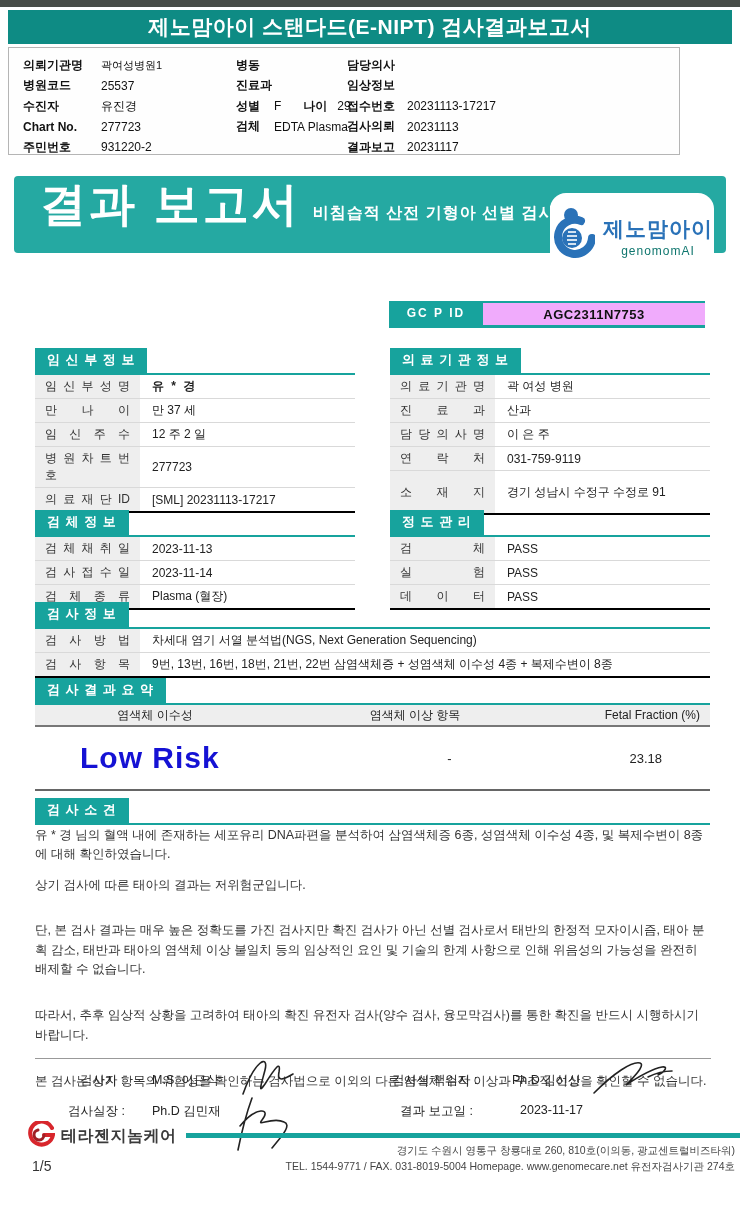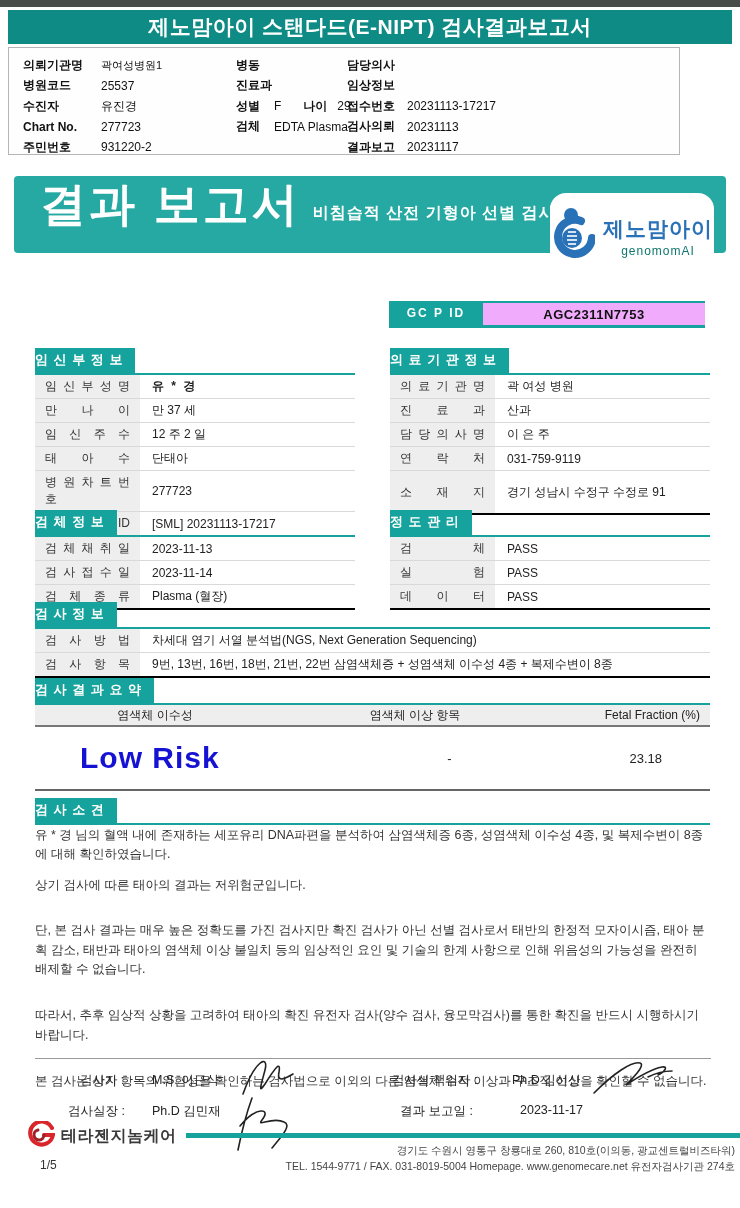--- a/index.html
+++ b/index.html
@@ -37,21 +37,21 @@
          border-bottom:3px solid #17a39d; }
   .gcp-l { width:94px; background:#17a39d; color:#fff; font-weight:bold; font-size:12px;
            display:flex; align-items:center; justify-content:center; letter-spacing:2px; }
   .gcp-v { flex:1; border-top:2px solid #17a39d; background:#f0abfc; color:#111; font-weight:bold;
            font-size:13px; display:flex; align-items:center; justify-content:center; letter-spacing:0.5px; }
 
   
   .sec { position:absolute; }
   .sec-head { border-bottom:2px solid #17a39d; }
   .sec-title { display:inline-block; background:#17a39d; color:#fff; font-weight:bold; font-size:13px;
-               padding:3px 12px 4px 0; letter-spacing:1px; white-space:nowrap; }
+               padding:3px 12px 4px 12px; letter-spacing:1px; white-space:nowrap; }
   .row { display:flex; border-bottom:1px solid #d9d9d9; min-height:21px; align-items:stretch;
          font-size:12px; color:#222; }
   .row:last-child { border-bottom:2px solid #000000; }
   .lbl { width:105px; background:#eeeeee; padding:3px 10px; text-align:justify; text-align-last:justify;
          color:#333; flex-shrink:0; display:block; }
   .val { flex:1; padding:3px 12px; display:flex; align-items:center; }
   .tall .val, .tall .lbl { min-height:42px; }
   .tall .lbl { display:flex; align-items:center; }
   .tall .lbl span{ width:100%; text-align:justify; text-align-last:justify; display:block;}
   .bold-val .val { font-weight:bold; letter-spacing:2px; }
@@ -78,21 +78,21 @@
   .sig-divider { position:absolute; left:35px; top:1058px; width:676px; border-top:1px solid #999; }
   .sig-item { position:absolute; font-size:12.5px; color:#222; white-space:nowrap; }
   .sig-svg { position:absolute; }
 
   
   .brand { position:absolute; left:28px; top:1121px; display:flex; align-items:center; gap:6px; }
   .brand-name { font-size:16px; font-weight:bold; color:#3a3a3a; letter-spacing:0.5px; }
   .foot-rule { position:absolute; left:186px; top:1133px; width:554px; height:5px; background:#17a39d; }
   .addr1 { position:absolute; right:5px; top:1144px; font-size:10.5px; color:#444; }
   .addr2 { position:absolute; right:5px; top:1160px; font-size:10.5px; color:#444; }
-  .pageno { position:absolute; left:40px; top:1158px; font-size:12px; color:#333; }
+  .pageno { position:absolute; left:32px; top:1158px; font-size:14px; color:#333; }
 </style>
 </head>
 <body>
 
 <div class="page">
 
   <div class="top-strip"></div>
 
   <div class="title-bar">
     <span>제노맘아이 스탠다드(E-NIPT) 검사결과보고서</span>
@@ -202,24 +202,20 @@
       </div>
     <div class="row">
         <span class="lbl">만 나 이</span>
         <span class="val">만 37 세</span>
       </div>
     <div class="row">
         <span class="lbl">임 신 주 수</span>
         <span class="val">12 주 2 일</span>
       </div>
     <div class="row">
-        <span class="lbl">태 아 수</span>
-        <span class="val">단태아</span>
-      </div>
-    <div class="row">
         <span class="lbl">병 원 차 트 번 호</span>
         <span class="val">277723</span>
       </div>
     <div class="row">
         <span class="lbl">의 료 재 단 ID</span>
         <span class="val">[SML] 20231113-17217</span>
       </div>
   </div>
 
   <div class="sec" style="left:390px; top:348px; width:320px;">

